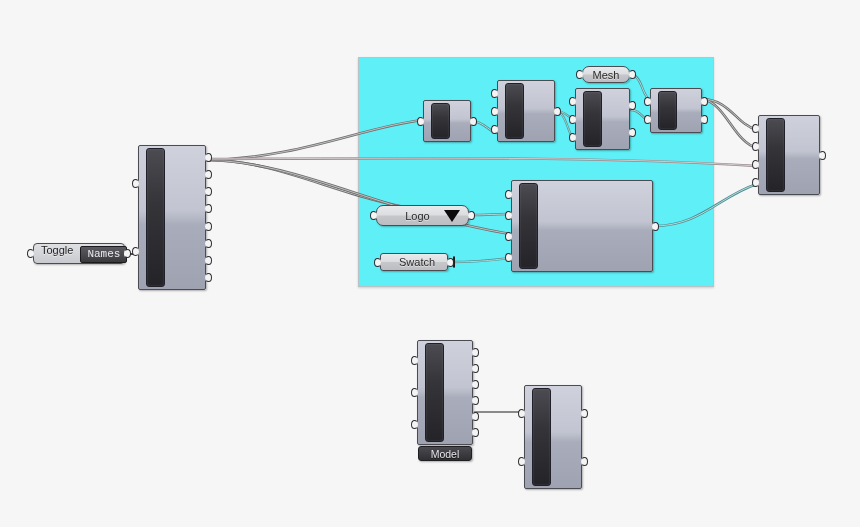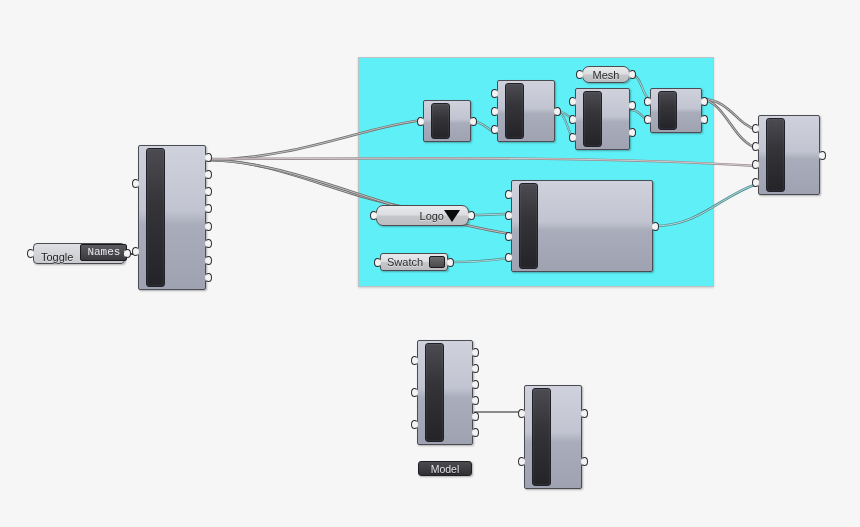--- a/index.html
+++ b/index.html
@@ -96,32 +96,32 @@
     position:absolute;z-index:4;box-sizing:border-box;
     border:1px solid #4b4b52;border-radius:7px;
     background:linear-gradient(to bottom,#e9eaec 0%,#dcdde0 48%,#c6c7cb 52%,#bcbdc2 100%);
     box-shadow:1px 1px 2px rgba(0,0,0,.28);
     display:flex;align-items:center;justify-content:center;
     font-size:11px;color:#2a2a2a;
     text-shadow:0 1px 0 rgba(255,255,255,.5);
   }
   .param.flat{border-radius:3px;}
   .dropdown{justify-content:space-between;padding:0 6px 0 0;}
-  .dropdown .dd-label{flex:1;text-align:right;padding-left:14px;}
+  .dropdown .dd-label{flex:1;text-align:center;padding-left:14px;}
   .dd-arrow{
     width:0;height:0;margin-right:2px;
     border-left:8px solid transparent;border-right:8px solid transparent;
     border-top:12px solid #0b0b0b;
   }
   .toggle-wrap{
     position:absolute;z-index:4;box-sizing:border-box;
     border:1px solid #4b4b52;border-radius:4px;
     background:linear-gradient(to bottom,#dfe0e3 0%,#c9cacf 100%);
     box-shadow:1px 1px 2px rgba(0,0,0,.28);
-    display:flex;align-items:flex-end;
+    display:flex;align-items:flex-start;
   }
   .toggle-name{
     font-size:11px;color:#1d1d1d;padding:0 7px;
     text-shadow:0 1px 0 rgba(255,255,255,.55);
   }
   .toggle-val{
     margin:2px 2px 2px 0;padding:0 6px;
     border:1px solid #1b1b1b;border-radius:2px;
     background:linear-gradient(to bottom,#5a5a60 0%,#39393e 100%);
     color:#e9e9ee;font-size:11px;line-height:15px;
@@ -410,21 +410,21 @@
       </div>
       <div class="nub l" style="position: absolute; top: 355.667px; left: 411px;"></div>
       <div class="nub l" style="position: absolute; top: 388px; left: 411px;"></div>
       <div class="nub l" style="position: absolute; top: 420.333px; left: 411px;"></div>
       <div class="nub r" style="position: absolute; top: 347.583px; left: 472px;"></div>
       <div class="nub r" style="position: absolute; top: 363.75px; left: 472px;"></div>
       <div class="nub r" style="position: absolute; top: 379.917px; left: 472px;"></div>
       <div class="nub r" style="position: absolute; top: 396.083px; left: 472px;"></div>
       <div class="nub r" style="position: absolute; top: 412.25px; left: 472px;"></div>
       <div class="nub r" style="position: absolute; top: 428.417px; left: 472px;"></div>
-      <div class="sub-label" style="left: 418px; top: 446px; width: 54px; height: 15px; margin-top: 15px;">Model</div>
+      <div class="sub-label" style="left: 418px; top: 446px; width: 54px; height: 15px;">Model</div>
       <div class="comp" style="left: 524px; top: 385px; width: 58px; height: 104px;">
         <div class="col in">
           <div class="port"></div>
           <div class="port"></div>
         </div>
         <div class="capsule">
           <span></span>
         </div>
         <div class="col out">
           <div class="port"></div>
@@ -440,21 +440,21 @@
       </div>
       <div class="nub l" style="position: absolute; top: 70px; left: 576px;"></div>
       <div class="nub r" style="position: absolute; top: 70px; left: 629px;"></div>
       <div class="param dropdown" style="left: 376px; top: 205px; width: 93px; height: 21px;">
         <div class="dd-label">Logo</div>
         <div class="dd-arrow"></div>
       </div>
       <div class="nub l" style="position: absolute; top: 211px; left: 370px;"></div>
       <div class="nub r" style="position: absolute; top: 211px; left: 468px;"></div>
       <div class="param flat" style="left: 380px; top: 253px; width: 68px; height: 18px; justify-content: flex-start;">
-        <div style="padding: 0px 6px;">Swatch</div>
+        <div style="padding: 0px 18px;">Swatch</div>
         <div class="swatch-chip"></div>
       </div>
       <div class="nub l" style="position: absolute; top: 257.5px; left: 374px;"></div>
       <div class="nub r" style="position: absolute; top: 257.5px; left: 447px;"></div>
       <div class="toggle-wrap" style="left: 33px; top: 243px; width: 92px; height: 21px;">
         <div class="toggle-name">Toggle</div>
         <div class="toggle-val">Names</div>
       </div>
       <div class="nub l" style="position: absolute; top: 249px; left: 27px;"></div>
       <div class="nub r" style="position: absolute; top: 249px; left: 124px;"></div>

